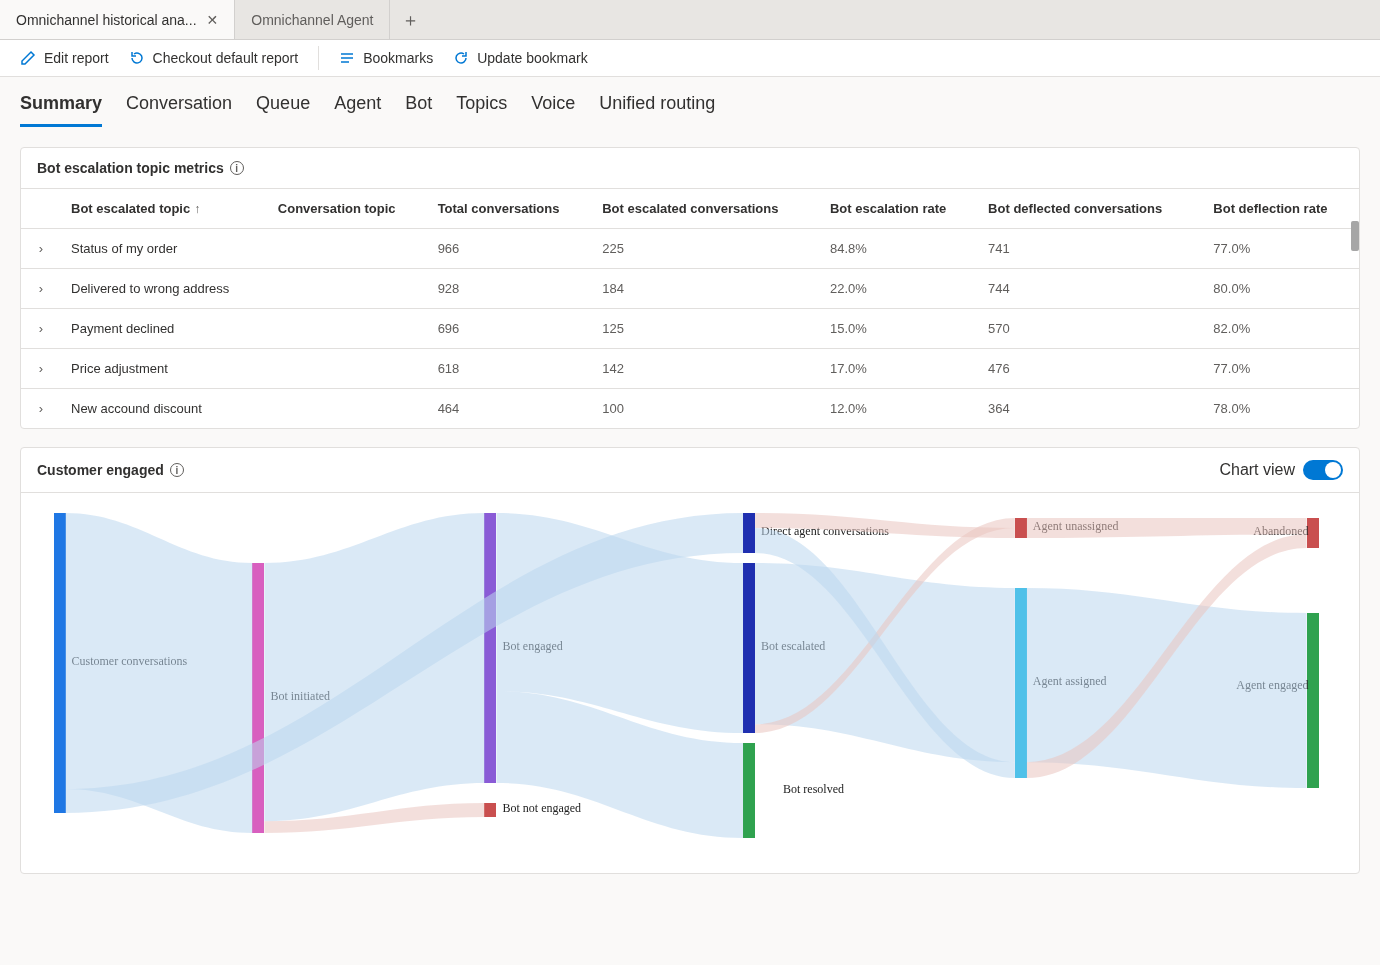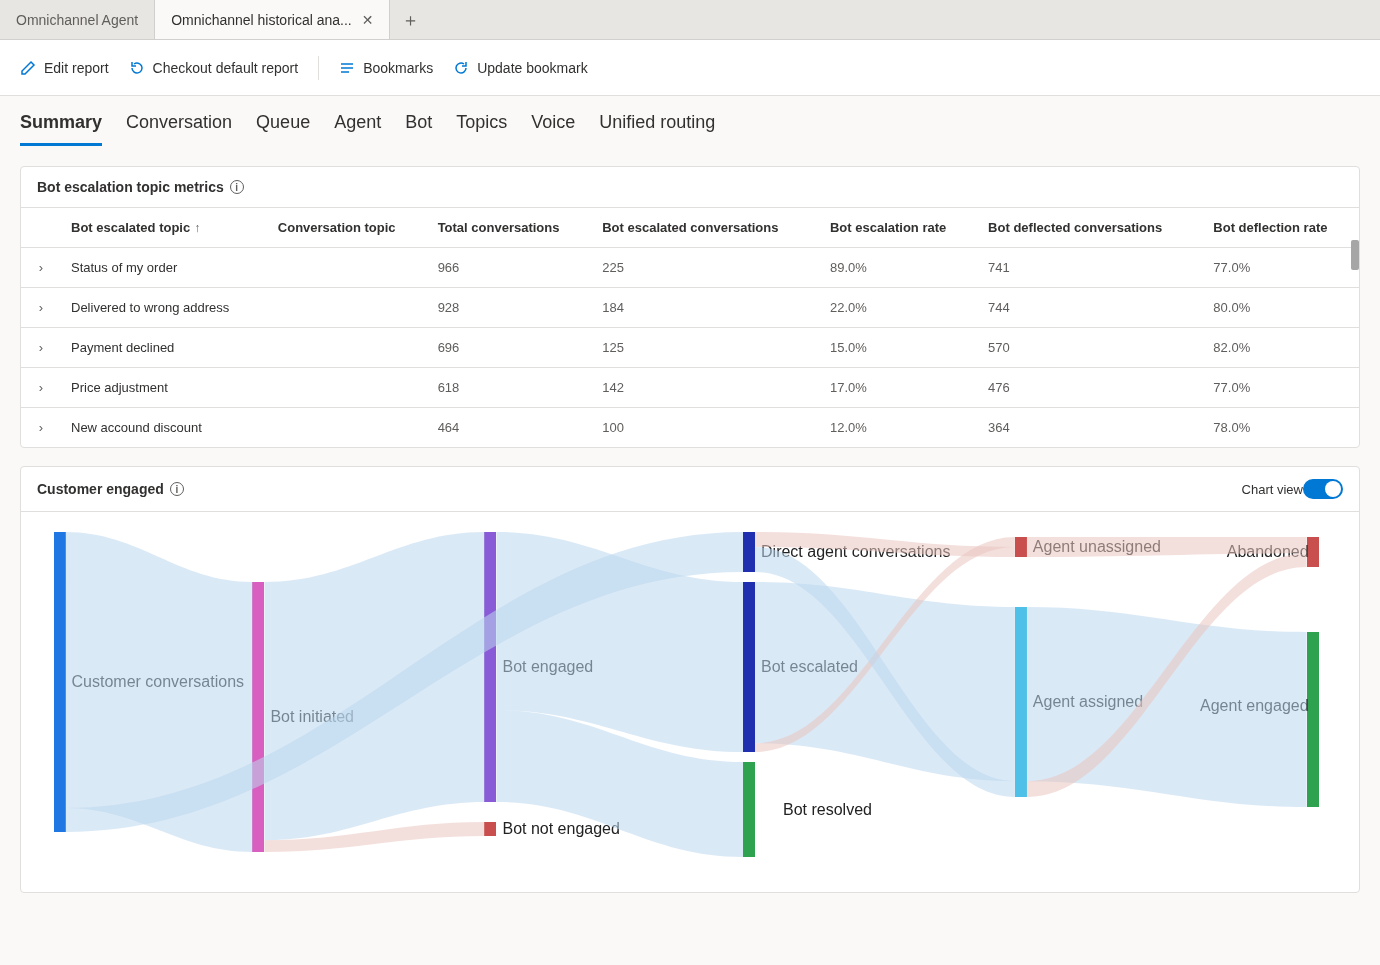--- a/index.html
+++ b/index.html
@@ -17,21 +17,21 @@
 
   
   .window-tabs{display:flex;height:40px;background:#e8e6e3;border-bottom:1px solid var(--tab-border);}
   .window-tab{display:flex;align-items:center;padding:0 16px;gap:10px;border-right:1px solid var(--tab-border);color:var(--muted);cursor:pointer;}
   .window-tab.inactive{background:#e8e6e3;}
   .window-tab.active{background:var(--bg);color:var(--text);}
   .window-tab .x{font-size:14px;color:var(--muted);}
   .window-tab.new{width:40px;justify-content:center;font-size:18px;color:var(--muted);border-right:none;}
 
   
-  .toolbar{display:flex;align-items:center;height:56px;background:var(--white);border-bottom:1px solid var(--border);padding:0 20px;gap:20px;}
+  .toolbar{display:flex;align-items:center;height:37px;background:var(--white);border-bottom:1px solid var(--border);padding:0 20px;gap:20px;}
   .toolbar .cmd{display:flex;align-items:center;gap:8px;color:var(--text);cursor:pointer;}
   .toolbar .sep{width:1px;height:24px;background:var(--border);}
   .toolbar svg{stroke:var(--blue);fill:none;stroke-width:1.5;}
 
   
   .report-tabs{display:flex;gap:24px;padding:12px 20px 0 20px;background:var(--bg);}
   .report-tab{padding:4px 0 10px 0;color:var(--text);cursor:pointer;font-size:18px;}
   .report-tab.active{font-weight:600;border-bottom:3px solid var(--blue);}
 
   .content{padding:20px;display:flex;flex-direction:column;gap:18px;}
@@ -46,40 +46,40 @@
   .tbl{width:100%;border-collapse:collapse;}
   .tbl th{text-align:left;font-weight:600;padding:12px 10px;font-size:13px;}
   .tbl td{padding:12px 10px;border-top:1px solid var(--border);font-size:13px;color:var(--muted);}
   .tbl td.topic{color:var(--text);}
   .exp{width:40px;text-align:center;}
   .chev{display:inline-block;transform:rotate(0deg);color:var(--muted);}
   .sort-arrow{font-size:12px;color:var(--muted);margin-left:4px;}
   .scroll-ind{position:absolute;right:0;top:32px;width:8px;height:30px;background:#a6a6a6;border-radius:2px;}
 
   
-  .toggle-wrap{display:flex;align-items:center;font-size:13px;}
+  .toggle-wrap{display:flex;align-items:center;gap:8px;font-size:16px;}
   .toggle{width:40px;height:20px;border-radius:10px;background:var(--blue);position:relative;cursor:pointer;}
   .toggle .knob{position:absolute;right:2px;top:2px;width:16px;height:16px;background:#fff;border-radius:50%;}
 
   
   .sankey{position:relative;height:360px;margin:10px 6px;}
   .snode{position:absolute;background:#999;}
-  .slabel{position:absolute;font-size:16px;color:#222;white-space:nowrap;}
+  .slabel{position:absolute;font-size:12px;color:#222;white-space:nowrap;font-family:Liberation Serif, serif;}
 
 </style>
 </head>
 <body>
 
 <div class="window-tabs">
-  <div class="window-tab inactive">
-    <span>Omnichannel Agent</span>
-  </div>
   <div class="window-tab active">
     <span>Omnichannel historical ana...</span>
     <span class="x">✕</span>
+  </div>
+  <div class="window-tab inactive">
+    <span>Omnichannel Agent</span>
   </div>
   <div class="window-tab new">＋</div>
 </div>
 
 <div class="toolbar">
   <div class="cmd">
     <svg width="16" height="16" viewBox="0 0 16 16">
         <path d="M11 2l3 3-9 9H2v-3l9-9z"></path>
       </svg>
     <span>Edit report</span>
@@ -139,21 +139,21 @@
             <th>Bot deflection rate</th>
           </tr>
         </thead>
         <tbody id="metrics-body">
             <tr>
               <td class="exp"><span class="chev">›</span></td>
               <td class="topic">Status of my order</td>
               <td></td>
               <td>966</td>
               <td>225</td>
-              <td>89.0%</td>
+              <td>84.8%</td>
               <td>741</td>
               <td>77.0%</td>
             </tr>
             <tr>
               <td class="exp"><span class="chev">›</span></td>
               <td class="topic">Delivered to wrong address</td>
               <td></td>
               <td>928</td>
               <td>184</td>
               <td>22.0%</td>

